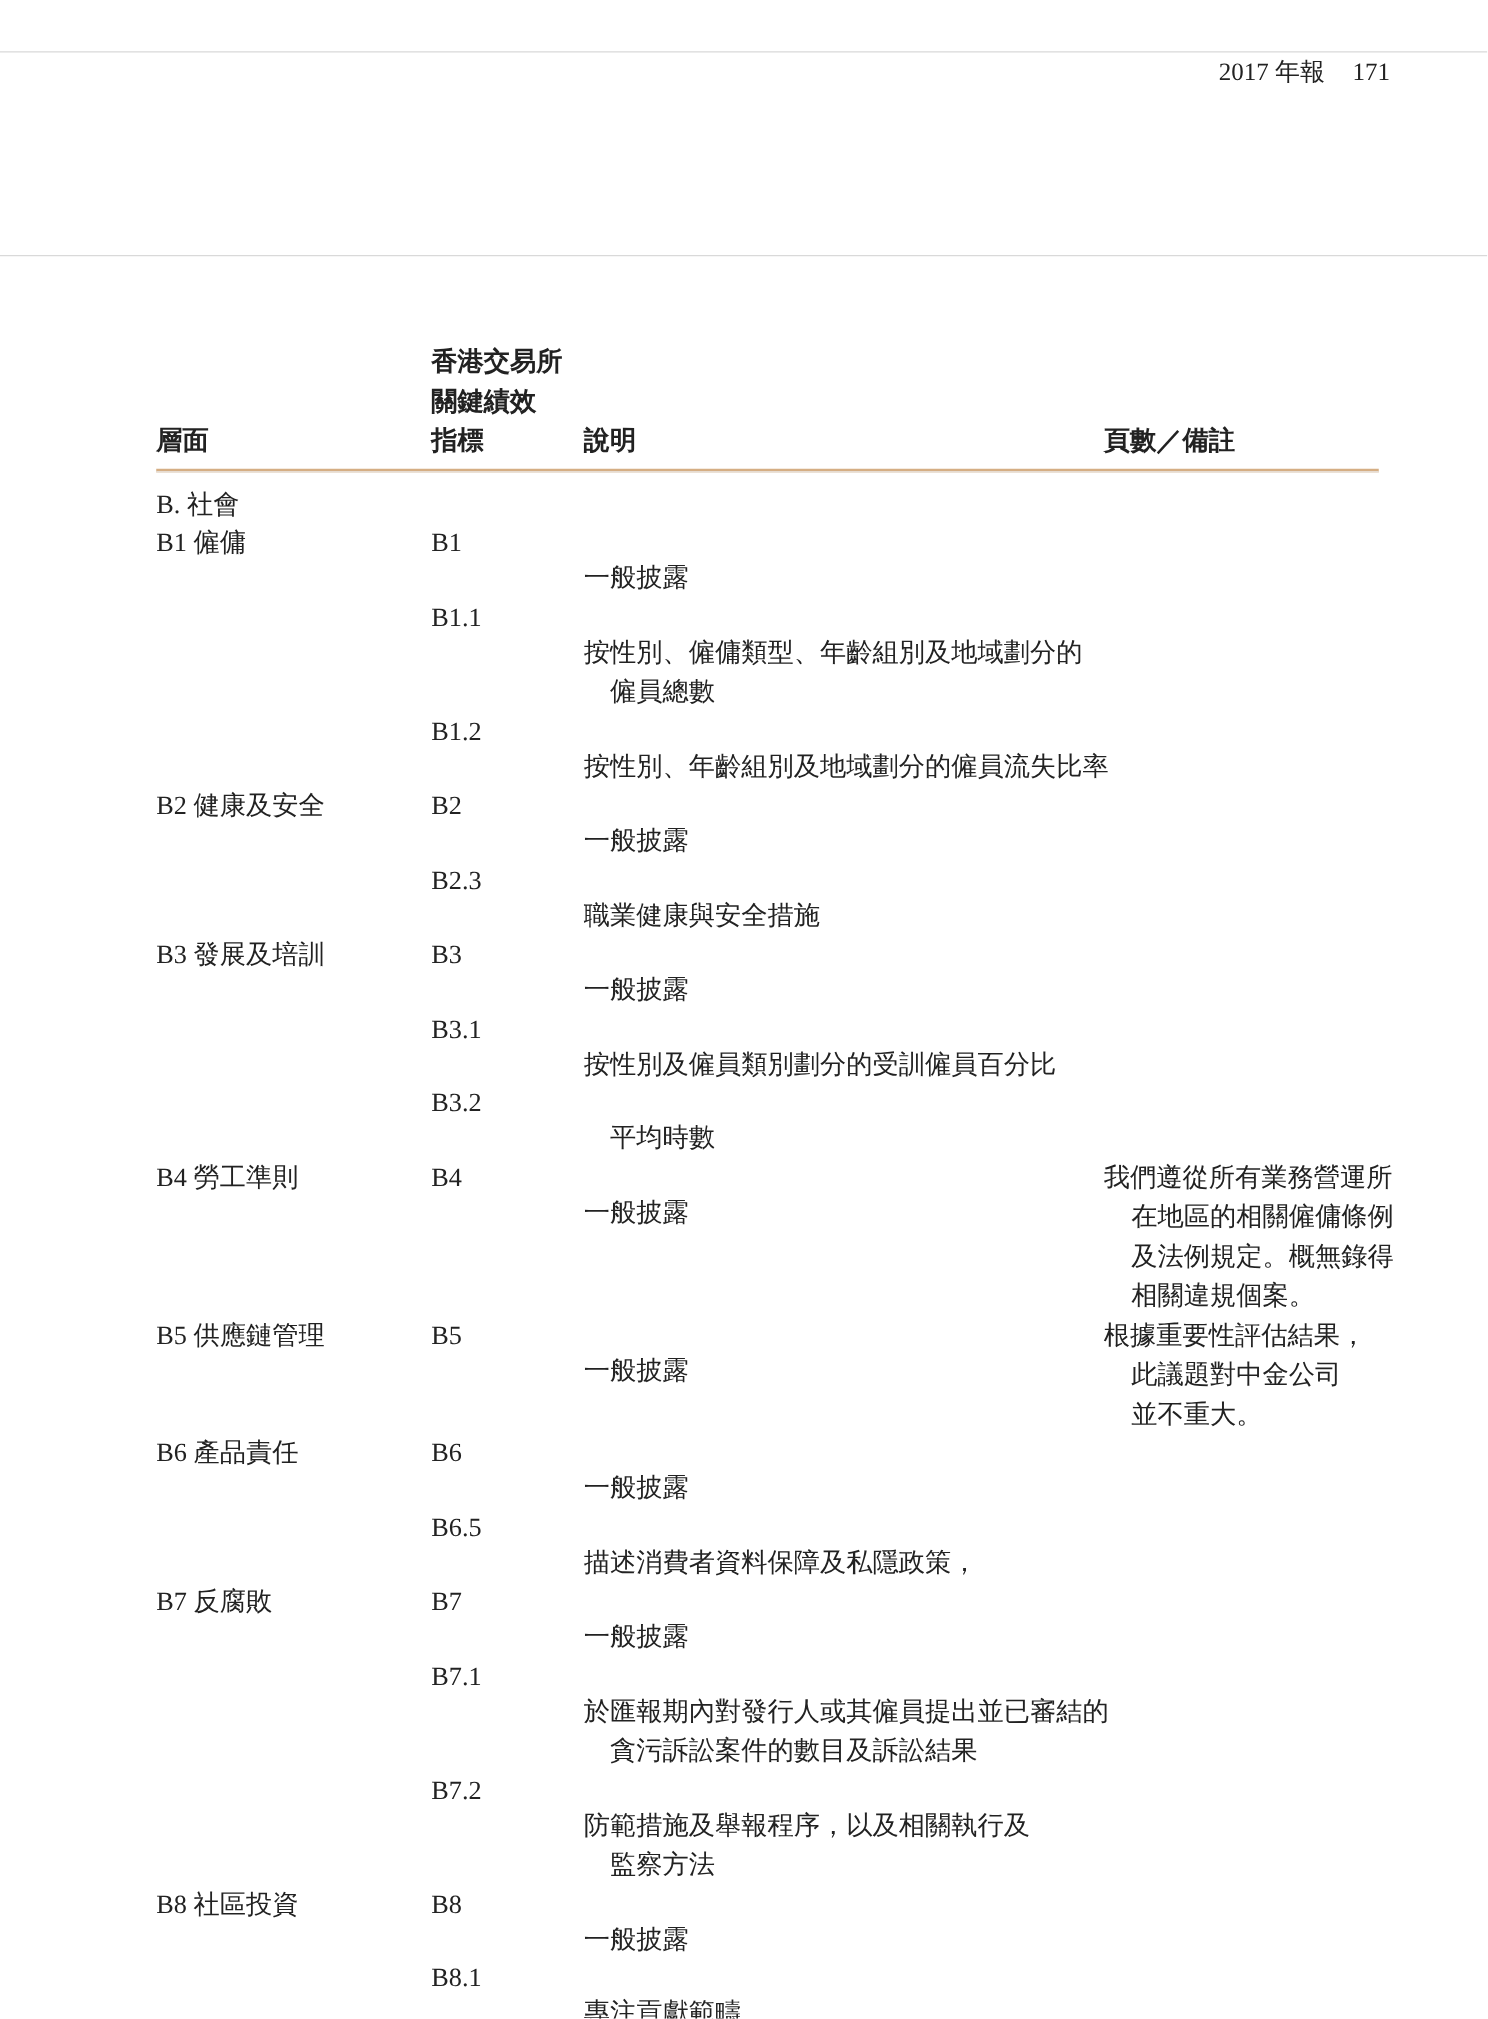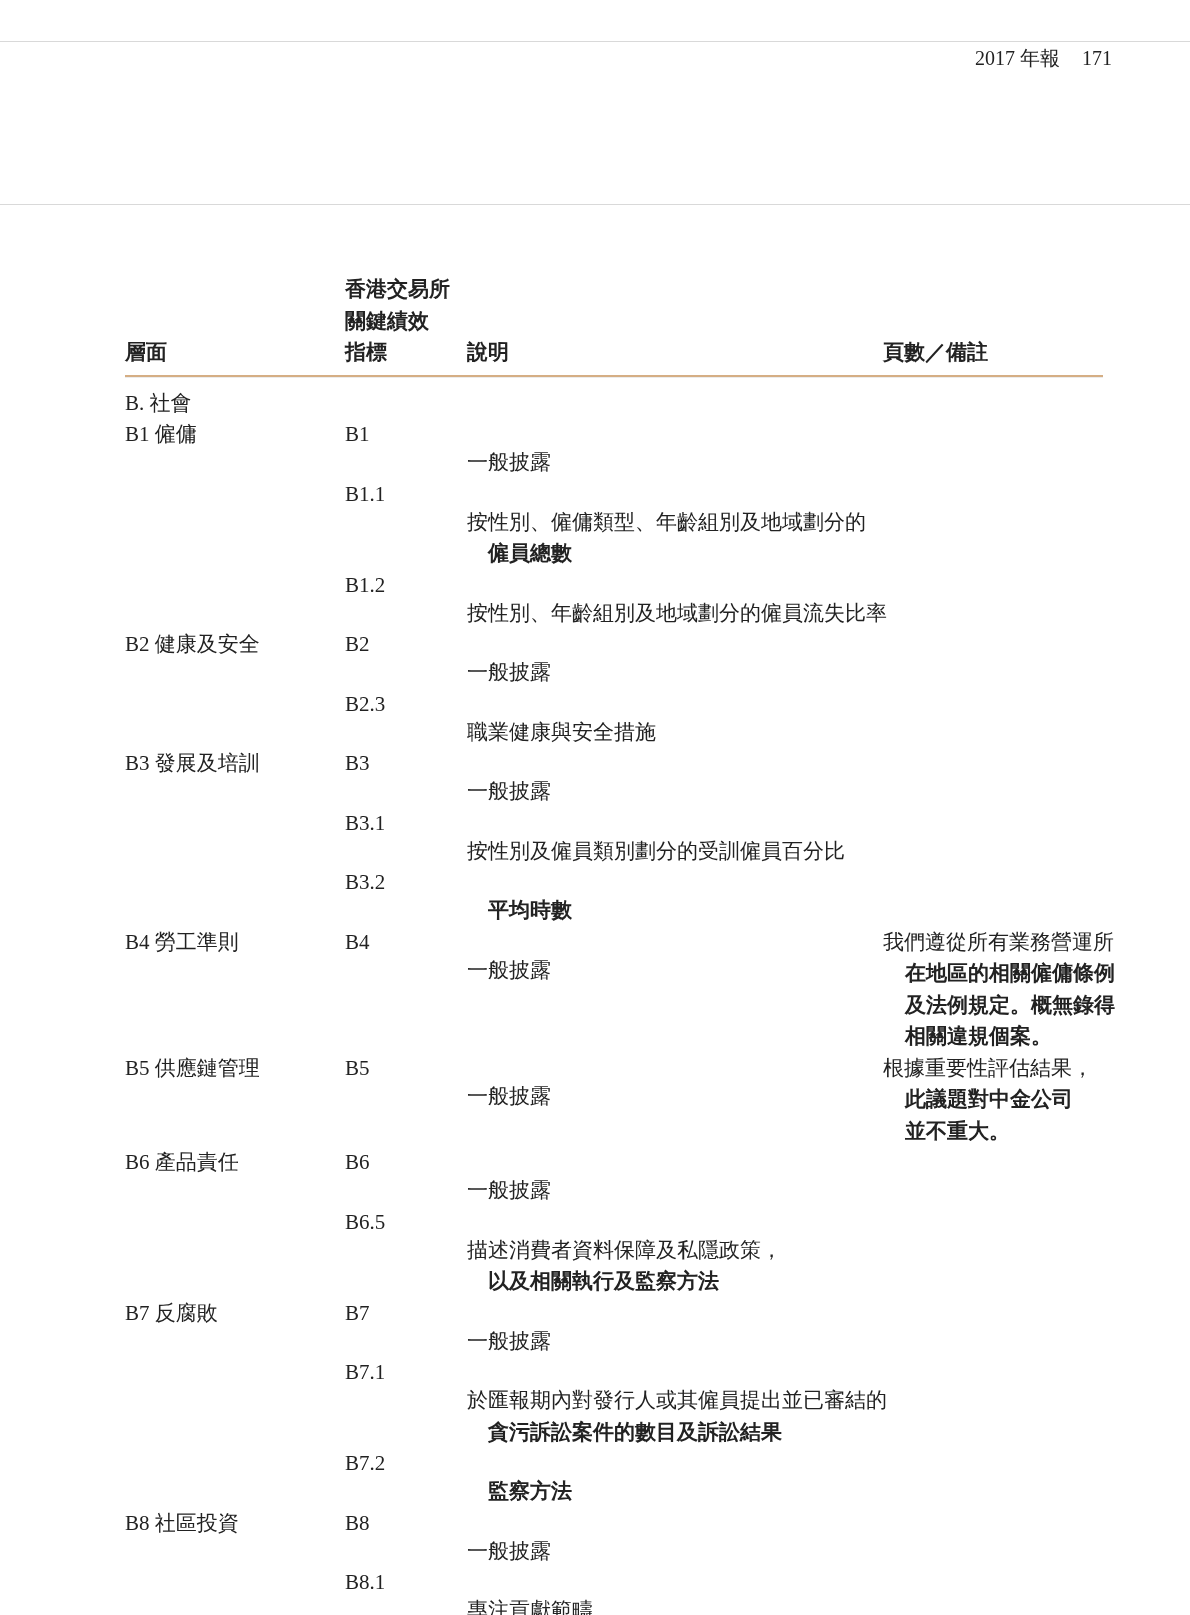--- a/index.html
+++ b/index.html
@@ -36,21 +36,21 @@
   .thead{
     display:flex;
     align-items:flex-end;
     font-weight:bold;
   }
   .c1{width:220px;flex:0 0 220px;}
   .c2{width:122px;flex:0 0 122px;}
   .c3{width:416px;flex:0 0 416px;margin-top:28px;}
   .c4{width:220px;flex:0 0 220px;}
   .line{line-height:31.5px;white-space:nowrap;}
-  .line.cont{padding-left:21px;font-weight:bold;}
+  .line.cont{padding-left:21px;}
   .c4 .line.cont{padding-left:22px;}
   .accent-rule{
     height:2px;
     background:#d5ae84;
     margin-top:6px;
     border-bottom:1px solid #ececec;
   }
   .accent-rule.bottom{margin-top:8px;background:#cda67d;}
   .section-title{
     font-weight:normal;
@@ -228,21 +228,20 @@
           </div>
           <div class="c4"></div>
         </div>
         <div class="row">
           <div class="c1"></div>
           <div class="c2">
             <div class="line">B6.5</div>
           </div>
           <div class="c3">
             <div class="line">描述消費者資料保障及私隱政策，</div>
-            <div class="line cont">以及相關執行及監察方法</div>
           </div>
           <div class="c4"></div>
         </div>
         <div class="row">
           <div class="c1">
             <div class="line">B7 反腐敗</div>
           </div>
           <div class="c2">
             <div class="line">B7</div>
           </div>
@@ -261,20 +260,21 @@
             <div class="line cont">貪污訴訟案件的數目及訴訟結果</div>
           </div>
           <div class="c4"></div>
         </div>
         <div class="row">
           <div class="c1"></div>
           <div class="c2">
             <div class="line">B7.2</div>
           </div>
           <div class="c3">
+            <div class="line">防範措施及舉報程序，以及相關執行及</div>
             <div class="line cont">監察方法</div>
           </div>
           <div class="c4"></div>
         </div>
         <div class="row">
           <div class="c1">
             <div class="line">B8 社區投資</div>
           </div>
           <div class="c2">
             <div class="line">B8</div>

